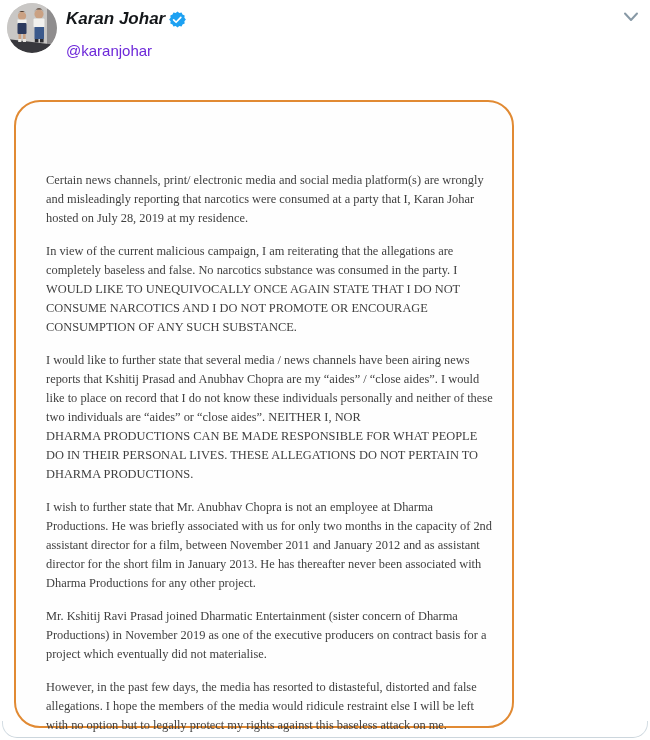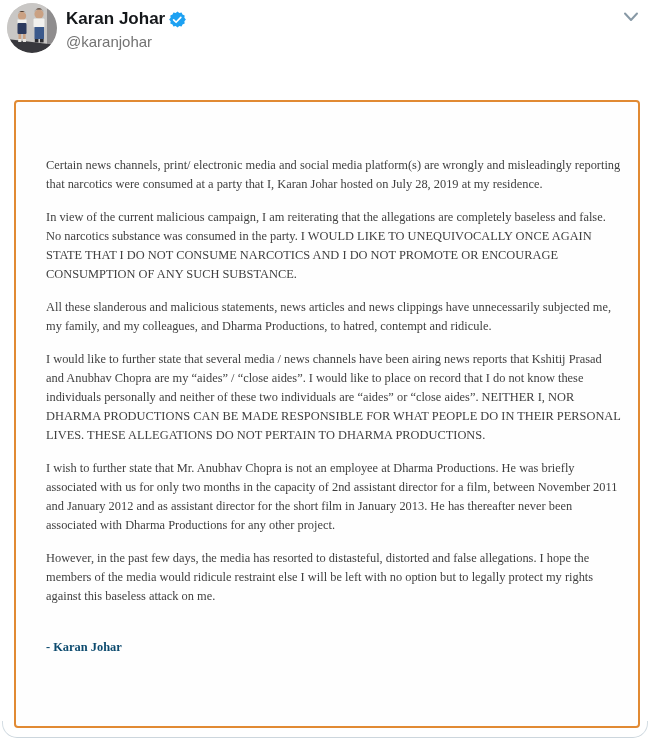--- a/index.html
+++ b/index.html
@@ -15,48 +15,48 @@
   .tweet-header {
     position: absolute; top: 0; left: 0; right: 0; height: 60px;
   }
   .avatar {
     position: absolute; left: 7px; top: 3px;
     width: 50px; height: 50px; border-radius: 50%;
     overflow: hidden; cursor: pointer;
     background: #c9c7c5;
   }
   .author-block { position: absolute; left: 66px; top: 9px; }
-  .name-row { display: flex; align-items: center; gap: 4px; }
+  .name-row { display: flex; align-items: center; gap: 4px; font-style: italic; }
   .author-name {
     font-size: 17px; font-weight: bold; color: #14171a;
     line-height: 20px; cursor: pointer;
   }
   .verified-badge { width: 17px; height: 17px; display: inline-block; }
   .author-handle {
-    font-size: 15px; color: #737373; line-height: 20px; margin-top: 3px;
+    font-size: 15px; color: #6d28d9; line-height: 20px; margin-top: 12px;
     cursor: pointer;
   }
   .more-caret {
     position: absolute; right: 10px; top: 8px;
     width: 18px; height: 18px; cursor: pointer;
   }
 
   
   .media-card {
     position: absolute; left: 0; top: 60px; right: 0; bottom: 0;
     cursor: pointer;
   }
   .statement-box {
     position: absolute; left: 14px; top: 40px;
-    width: 626px; height: 628px;
+    width: 500px; height: 628px;
     box-sizing: border-box;
     border: 2px solid #e18a33;
-    border-radius: 4px;
+    border-radius: 26px;
     background: #fefefe;
-    padding: 54px 16px 0 30px;
+    padding: 69px 16px 0 30px;
   }
   .statement-box p {
     margin: 0 0 14px 0;
     font-family: "Liberation Serif", serif;
     font-size: 12.4px;
     line-height: 19px;
     color: #3f3f3f;
     white-space: pre-wrap;
   }
   .statement-box p.signature {
@@ -129,23 +129,23 @@
       <svg width="18" height="18" viewBox="0 0 18 18">
         <polyline points="3,5.5 9,12 15,5.5" fill="none" stroke="#8899a6" stroke-width="2" stroke-linecap="round" stroke-linejoin="round"></polyline>
       </svg>
     </div>
   </div>
 
   <div class="media-card">
     <div class="statement-box">
       <p>Certain news channels, print/ electronic media and social media platform(s) are wrongly and misleadingly reporting that narcotics were consumed at a party that I, Karan Johar hosted on July 28, 2019 at my residence.</p>
       <p>In view of the current malicious campaign, I am reiterating that the allegations are completely baseless and false. No narcotics substance was consumed in the party. I WOULD LIKE TO UNEQUIVOCALLY ONCE AGAIN STATE THAT I DO NOT CONSUME NARCOTICS AND I DO NOT PROMOTE OR ENCOURAGE CONSUMPTION OF ANY SUCH SUBSTANCE.</p>
-      <p>All these slanderous and malicious statements, news articles and news clippings have unnecessarily subjected me, my family, and my colleagues, and Dharma Productions, to hatred, contempt and ridicule.</p>
       <p>I would like to further state that several media / news channels have been airing news reports that Kshitij Prasad and Anubhav Chopra are my “aides” / “close aides”. I would like to place on record that I do not know these individuals personally and neither of these two individuals are “aides” or “close aides”. NEITHER I, NOR
 DHARMA PRODUCTIONS CAN BE MADE RESPONSIBLE FOR WHAT PEOPLE DO IN THEIR PERSONAL LIVES. THESE ALLEGATIONS DO NOT PERTAIN TO DHARMA PRODUCTIONS.</p>
       <p>I wish to further state that Mr. Anubhav Chopra is not an employee at Dharma Productions. He was briefly associated with us for only two months in the capacity of 2nd assistant director for a film, between November 2011 and January 2012 and as assistant director for the short film in January 2013. He has thereafter never been associated with Dharma Productions for any other project.</p>
+      <p>Mr. Kshitij Ravi Prasad joined Dharmatic Entertainment (sister concern of Dharma Productions) in November 2019 as one of the executive producers on contract basis for a project which eventually did not materialise.</p>
       <p>However, in the past few days, the media has resorted to distasteful, distorted and false allegations. I hope the members of the media would ridicule restraint else I will be left with no option but to legally protect my rights against this baseless attack on me.</p>
       <p class="signature">- Karan Johar</p>
     </div>
     <div class="card-bottom-edge"></div>
   </div>
 
 </div>
 
 </body></html>

